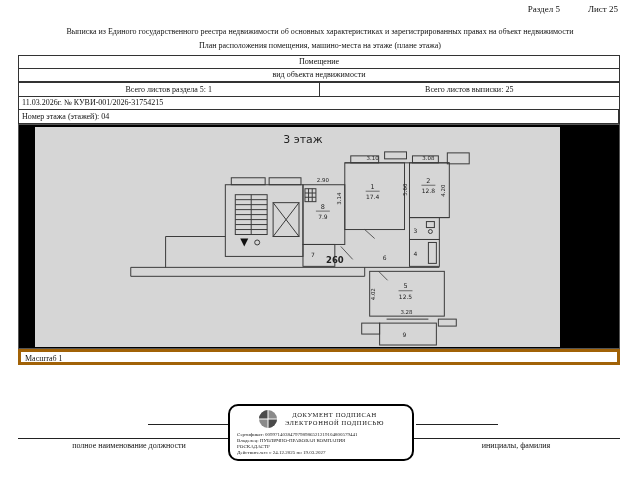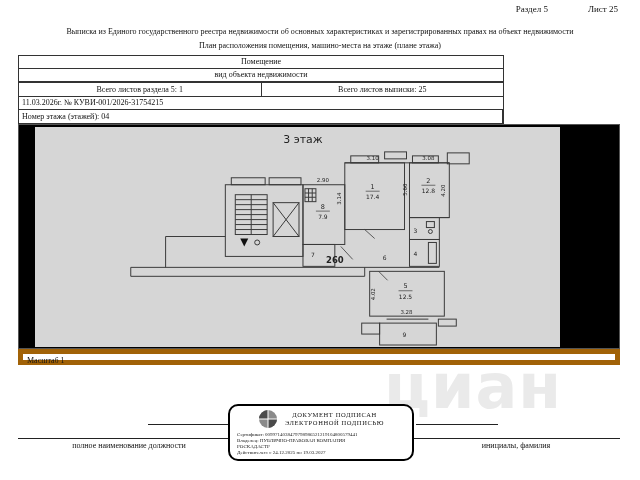--- a/index.html
+++ b/index.html
@@ -1,39 +1,39 @@
 <!DOCTYPE html>
 <html><head>
 <meta charset="utf-8">
 <style>
   html,body{margin:0;padding:0;background:#fff;}
   .page{position:relative;width:640px;height:480px;background:#fff;
         font-family:"Liberation Serif","DejaVu Serif",serif;color:#111;overflow:hidden;}
 
-  .hdr{position:absolute;top:4px;right:22px;font-size:9px;display:flex;gap:40px;}
+  .hdr{position:absolute;top:4px;right:22px;font-size:9px;display:flex;gap:28px;}
   .title1{position:absolute;top:27px;left:0;width:100%;text-align:center;font-size:8px;}
   .title2{position:absolute;top:41px;left:0;width:100%;text-align:center;font-size:8px;}
 
-  .tframe{position:absolute;left:18px;width:486px;border:1px solid #333;box-sizing:border-box;background:#fff;}
+  .tframe{position:absolute;left:18px;width:602px;border:1px solid #333;box-sizing:border-box;background:#fff;}
   .trow{font-size:8px;text-align:center;line-height:12px;height:12px;overflow:hidden;}
   .trow + .trow{border-top:1px solid #333;}
   .cells{display:flex;}
   .cells > div{flex:1;font-size:8px;text-align:center;line-height:13px;height:13px;border-right:1px solid #333;overflow:hidden;}
   .cells > div:last-child{border-right:none;}
   .lrow{font-size:8px;text-align:left;line-height:12px;height:12px;padding-left:3px;overflow:hidden;}
   .split{display:flex;border-top:1px solid #333;}
   .split > div{font-size:8px;line-height:13px;height:13px;padding-left:3px;overflow:hidden;}
   .split > div:first-child{width:222px;border-right:1px solid #333;}
   .split > div:last-child{flex:1;}
 
   .planbox{position:absolute;left:18px;top:124px;width:602px;height:225px;border:1px solid #555;box-sizing:border-box;background:#000000;}
   .scan{position:absolute;left:16px;top:2px;width:525px;height:220px;background:#d6d6d6;}
   .scan svg{display:block;width:100%;height:100%;}
 
-  .scalebox{position:absolute;left:18px;top:349px;width:602px;height:16px;border:5px solid #a16207;box-sizing:border-box;
+  .scalebox{position:absolute;left:18px;top:349px;width:602px;height:16px;border:3px solid #a16207;box-sizing:border-box;
             font-size:8px;line-height:14px;padding-left:4px;background:#fff;}
 
   .watermark{position:absolute;left:384px;top:350px;z-index:0;
              font-family:"DejaVu Sans",sans-serif;font-weight:bold;font-size:62px;color:#eaeaea;
              letter-spacing:1px;user-select:none;}
 
   .sigline{position:absolute;left:18px;top:438px;width:602px;border-top:1px solid #222;z-index:1;}
   .sigline-l{position:absolute;left:148px;top:424px;width:80px;border-top:1px solid #222;z-index:1;}
   .sigline-r{position:absolute;left:416px;top:424px;width:82px;border-top:1px solid #222;z-index:1;}
   .cap-left{position:absolute;left:18px;top:441px;width:222px;text-align:center;font-size:8px;z-index:1;}
@@ -177,21 +177,20 @@
           <text x="411" y="64" font-size="5.5" transform="rotate(-90 411 64)">4.20</text>
           <text x="340.5" y="168" font-size="5.5" transform="rotate(-90 340.5 168)">4.02</text>
           <text x="372" y="187.5" font-size="5.5">3.28</text>
         </g>
       </svg>
     </div>
   </div>
 
   <div class="scalebox">Масштаб 1</div>
 
-  <div class="watermark">циан</div>
 
   <div class="sigline"></div>
   <div class="sigline-l"></div>
   <div class="sigline-r"></div>
   <div class="cap-left">полное наименование должности</div>
   <div class="cap-right">инициалы, фамилия</div>
 
   <div class="stamp">
     <div class="stamp-head">
       <svg width="20" height="20" viewBox="0 0 20 20">

